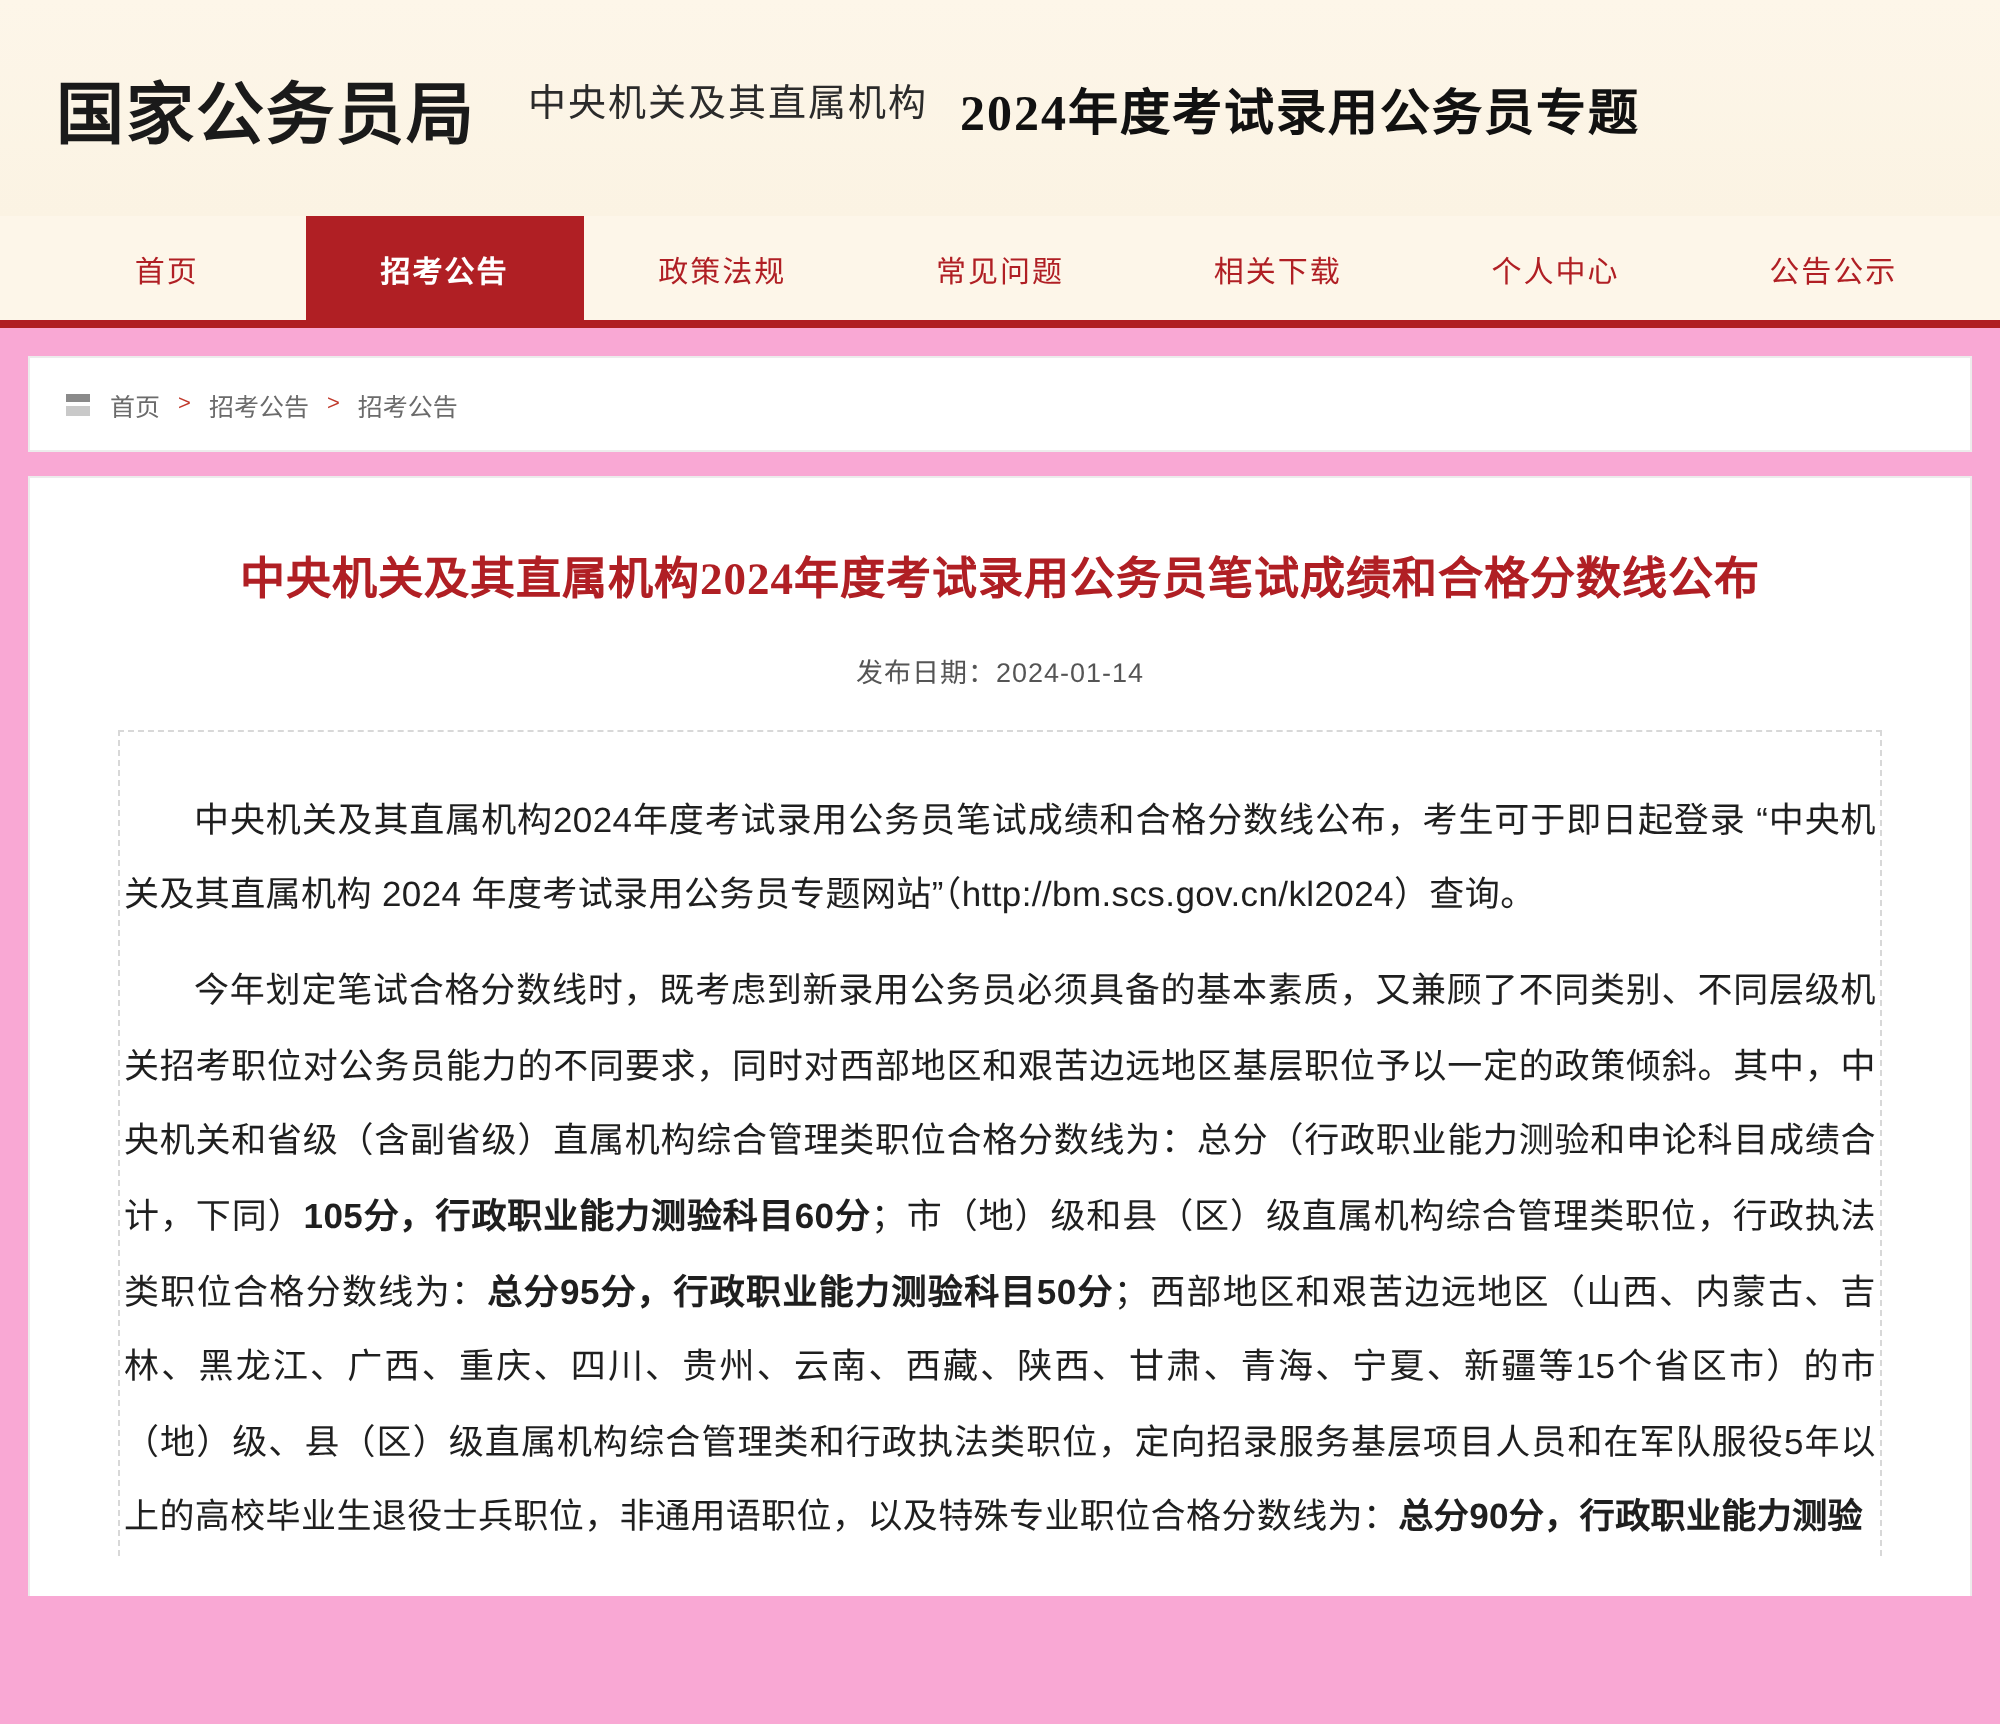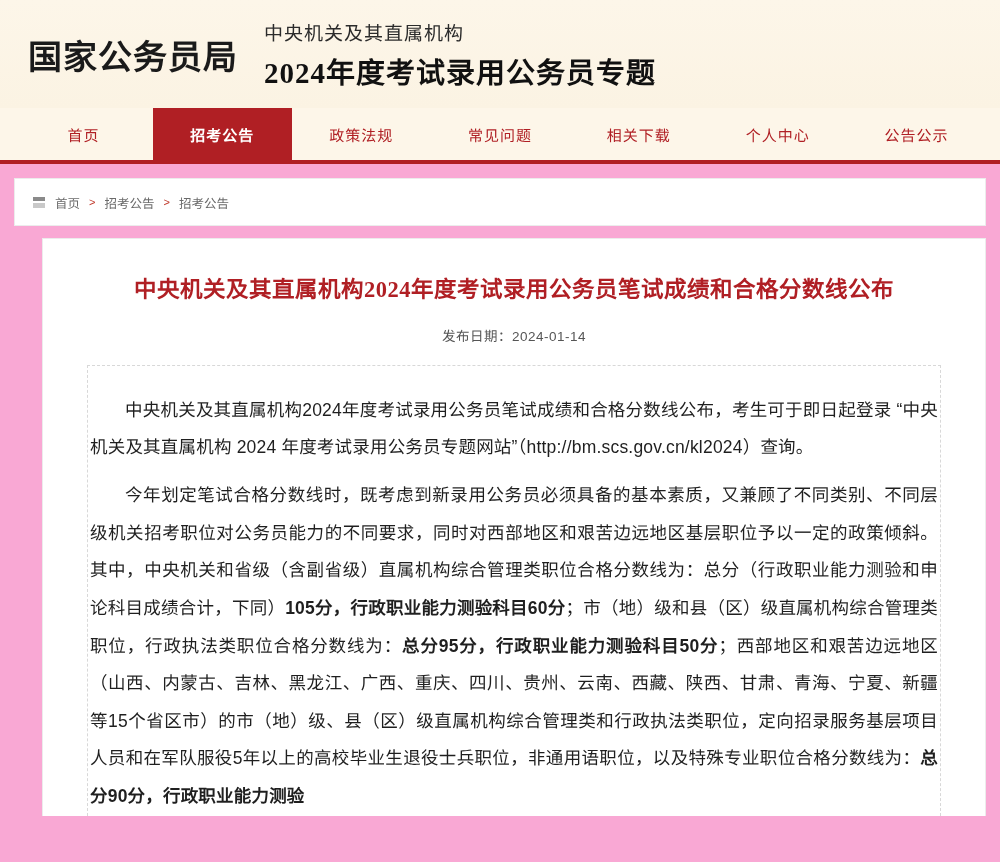--- a/index.html
+++ b/index.html
@@ -30,33 +30,32 @@
     font-family: "Liberation Serif", "DejaVu Serif", serif;
     font-size: 34px;
     font-weight: 700;
     color: #1a1a1a;
     letter-spacing: 1px;
     white-space: nowrap;
   }
   .header-titles {
     margin-left: 26px;
     display: flex;
-    flex-direction: column;
     justify-content: space-between;
-    gap: 4px;
+    gap: 16px;
   }
   .header-sub {
     font-family: "Liberation Serif", "DejaVu Serif", serif;
     font-size: 19px;
     color: #2b2b2b;
     letter-spacing: 1px;
   }
   .header-main {
     font-family: "Liberation Serif", "DejaVu Serif", serif;
-    font-size: 29px;
+    font-size: 25px;
     font-weight: 700;
     color: #111111;
     letter-spacing: 1px;
   }
 
   
   .nav-wrap {
     background: #fdf6e9;
     padding: 0 14px;
     border-bottom: 4px solid #b01f24;
@@ -129,21 +128,21 @@
   }
   .crumb .sep {
     margin: 0 9px;
     color: #c0392b;
     font-size: 11px;
     cursor: default;
   }
   .crumb .cur { color: #b01f24; }
 
   
-  .card-wrap { padding: 12px 14px 0 14px; margin-left: 28px; }
+  .card-wrap { padding: 12px 14px 0 14px; }
   .card {
     max-width: 972px;
     margin: 0 auto;
     background: #ffffff;
     border: 1px solid #ececec;
     border-bottom: none;
     padding: 34px 44px 0 44px;
     min-height: 560px;
   }
   .art-title {

